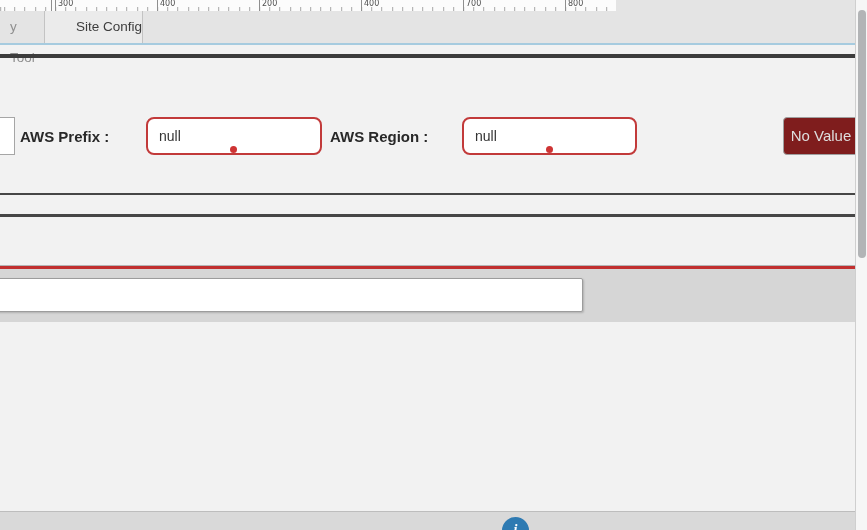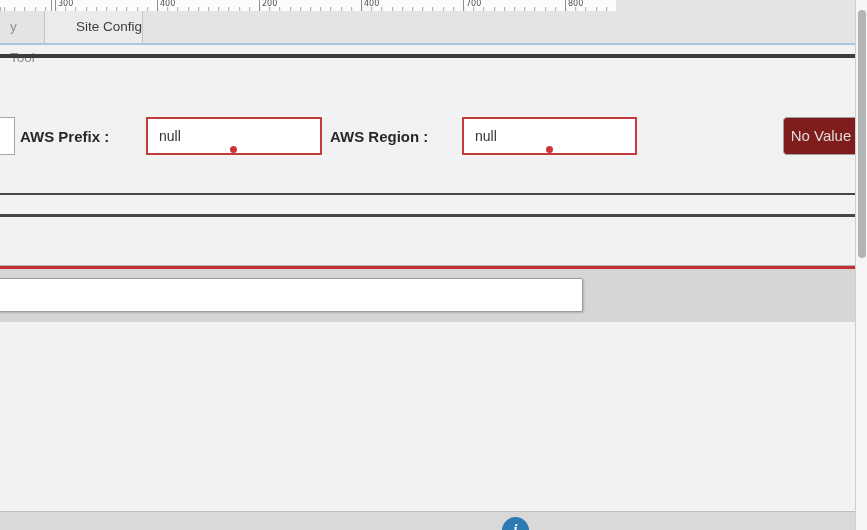--- a/index.html
+++ b/index.html
@@ -39,21 +39,21 @@
   }
   .field-label{
     position:absolute;top:128px;font-size:15px;font-weight:bold;color:#282828;
     text-align:left;white-space:nowrap;
   }
   .label-prefix{left:20px;width:117px;}
   .label-region{left:330px;width:122px;}
   .label-backend{left:640px;width:138px;}
   .error-input{
     position:absolute;top:117px;height:38px;background:#ffffff;
-    border:2px solid #c23a3a;border-radius:1px;
+    border:2px solid #c23a3a;border-radius:8px;
     font-size:14px;color:#333333;padding:0 0 0 11px;outline:none;
     font-family:"Liberation Sans","DejaVu Sans",sans-serif;
   }
   .input-prefix{left:146px;width:176px;}
   .input-region{left:462px;width:175px;}
   .error-dot{
     position:absolute;width:7px;height:7px;border-radius:50%;background:#ce3434;
   }
   .dot-prefix{left:230px;top:146px;}
   .dot-region{left:546px;top:146px;}

